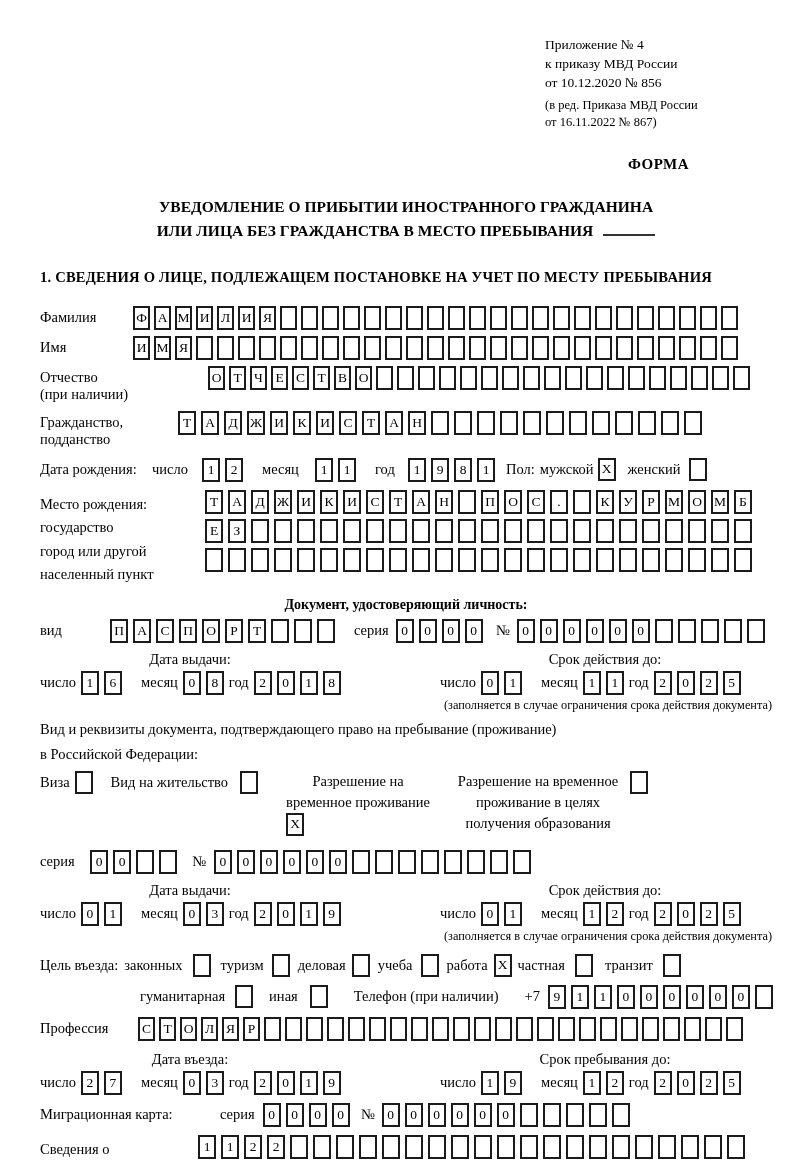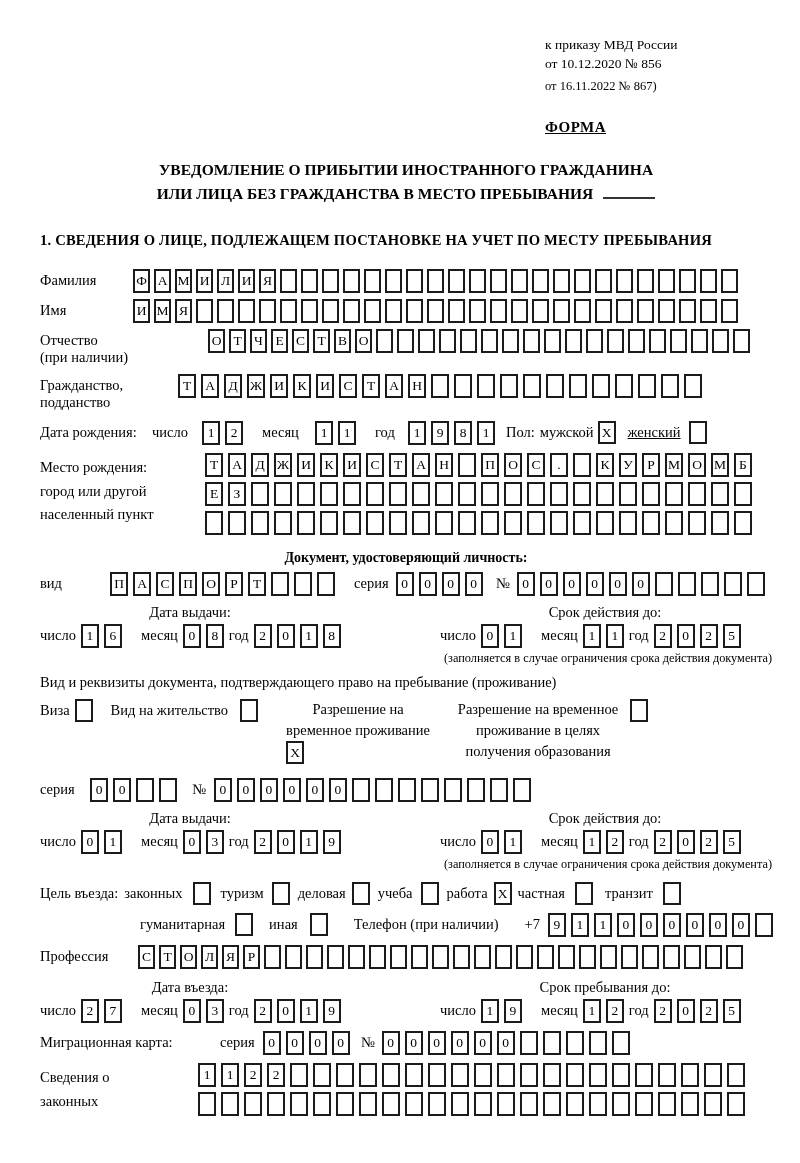--- a/index.html
+++ b/index.html
@@ -2,21 +2,21 @@
 <html><head>
 <meta charset="utf-8">
 <style>
   html,body{margin:0;padding:0;background:#ffffff;}
   body{width:800px;height:1163px;overflow:hidden;font-family:"Liberation Serif",serif;color:#000;}
   .page{padding:36px 28px 0 40px;position:relative;}
 
   
   .hdr{margin-left:505px;font-size:13.5px;line-height:1.4;}
   .hdr-sub{font-size:12.5px;margin-top:4px;line-height:1.4;}
-  .forma{font-weight:bold;text-align:left;font-size:15px;margin-top:22px;letter-spacing:.5px;text-decoration:underline;}
+  .forma{font-weight:bold;text-align:center;font-size:15px;margin-top:22px;letter-spacing:.5px;}
 
   
   .title{text-align:center;font-weight:bold;font-size:15.5px;line-height:1.55;margin-top:20px;}
   .blank{display:inline-block;width:52px;border-bottom:2px solid #333;margin-left:10px;height:12px;}
 
   .sect{font-weight:bold;font-size:14.6px;margin-top:26px;letter-spacing:.2px;}
 
   
   .frow{display:flex;align-items:flex-start;font-size:14.5px;}
   .lbl{flex:0 0 auto;padding-top:3px;}
@@ -51,23 +51,25 @@
   .optlbl{padding-top:3px;}
   .optlbl.c2{width:160px;text-align:center;padding-top:0;line-height:1.45;}
   .optlbl.c3{width:168px;text-align:center;padding-top:0;line-height:1.45;}
 </style>
 </head>
 <body>
 
 <div class="page">
 
   <div class="hdr">
+    <div>Приложение № 4</div>
     <div>к приказу МВД России</div>
     <div>от 10.12.2020 № 856</div>
     <div class="hdr-sub">
+      <div>(в ред. Приказа МВД России</div>
       <div>от 16.11.2022 № 867)</div>
     </div>
     <div class="forma">ФОРМА</div>
   </div>
 
   <div class="title">
     <div>УВЕДОМЛЕНИЕ О ПРИБЫТИИ ИНОСТРАННОГО ГРАЖДАНИНА</div>
     <div>
       <span>ИЛИ ЛИЦА БЕЗ ГРАЖДАНСТВА В МЕСТО ПРЕБЫВАНИЯ</span><span class="blank"></span>
     </div>
@@ -229,27 +231,28 @@
     <span class="dlbl lbl" style="width:28px;">год</span>
     <span class="cellrow wide">
         <span class="cell">1</span>
         <span class="cell">9</span>
         <span class="cell">8</span>
         <span class="cell">1</span>
       </span>
     <span class="lbl" style="margin-left:6px;">Пол:</span>
     <span class="lbl" style="margin-left:5px;margin-right:4px;">мужской</span>
     <span class="cb">X</span>
-    <span class="lbl" style="margin-left:12px;margin-right:8px;text-decoration:underline;">женский</span>
+    <span class="lbl" style="margin-left:12px;margin-right:8px;">женский</span>
     <span class="cb"></span>
   </div>
 
   <div class="frow mt8">
     <span class="lbl lblcol" style="width:165px;">
       <div>Место рождения:</div>
+      <div>государство</div>
       <div>город или другой</div>
       <div>населенный пункт</div>
     </span>
     <span class="stack">
       <span class="cellrow wide">
           <span class="cell">Т</span>
           <span class="cell">А</span>
           <span class="cell">Д</span>
           <span class="cell">Ж</span>
           <span class="cell">И</span>
@@ -412,20 +415,21 @@
             <span class="cell">2</span>
             <span class="cell">5</span>
           </span>
       </div>
       <div class="note">(заполняется в случае ограничения срока действия документа)</div>
     </div>
   </div>
 
   <div class="frow mt8" style="display:block;">
     <div style="font-size:14.5px;">Вид и реквизиты документа, подтверждающего право на пребывание (проживание)</div>
+    <div class="mt8" style="font-size:14.5px;">в Российской Федерации:</div>
   </div>
 
   <div class="frow mt8">
     <span class="opt">
       <span class="optlbl" style="margin-right:5px;">Виза</span>
       <span class="cb"></span>
     </span>
     <span class="opt" style="margin-left:18px;">
       <span class="optlbl" style="margin-right:12px;">Вид на жительство</span>
       <span class="cb"></span>

